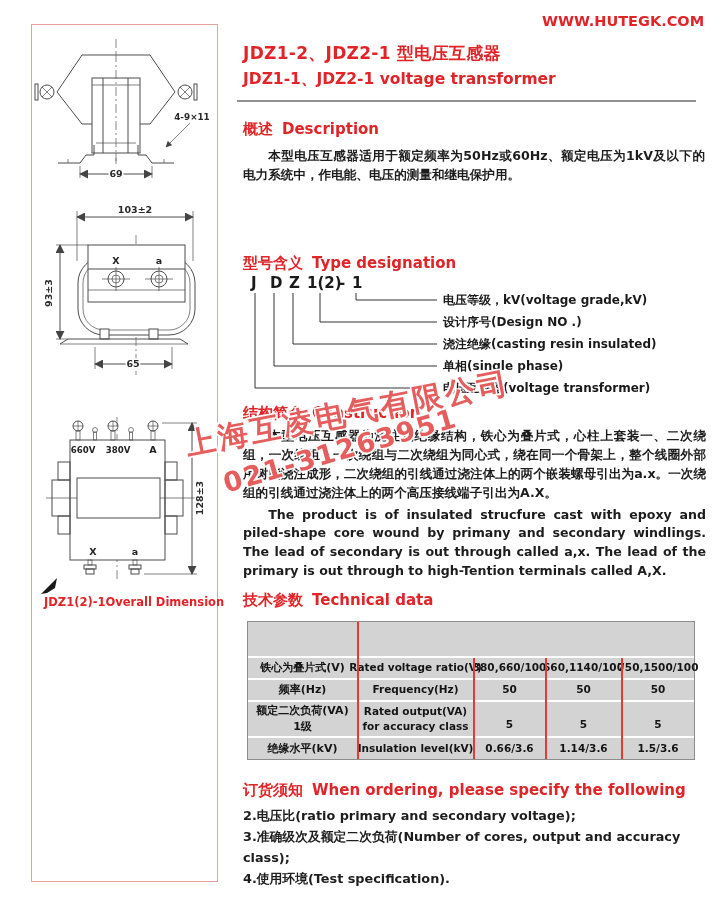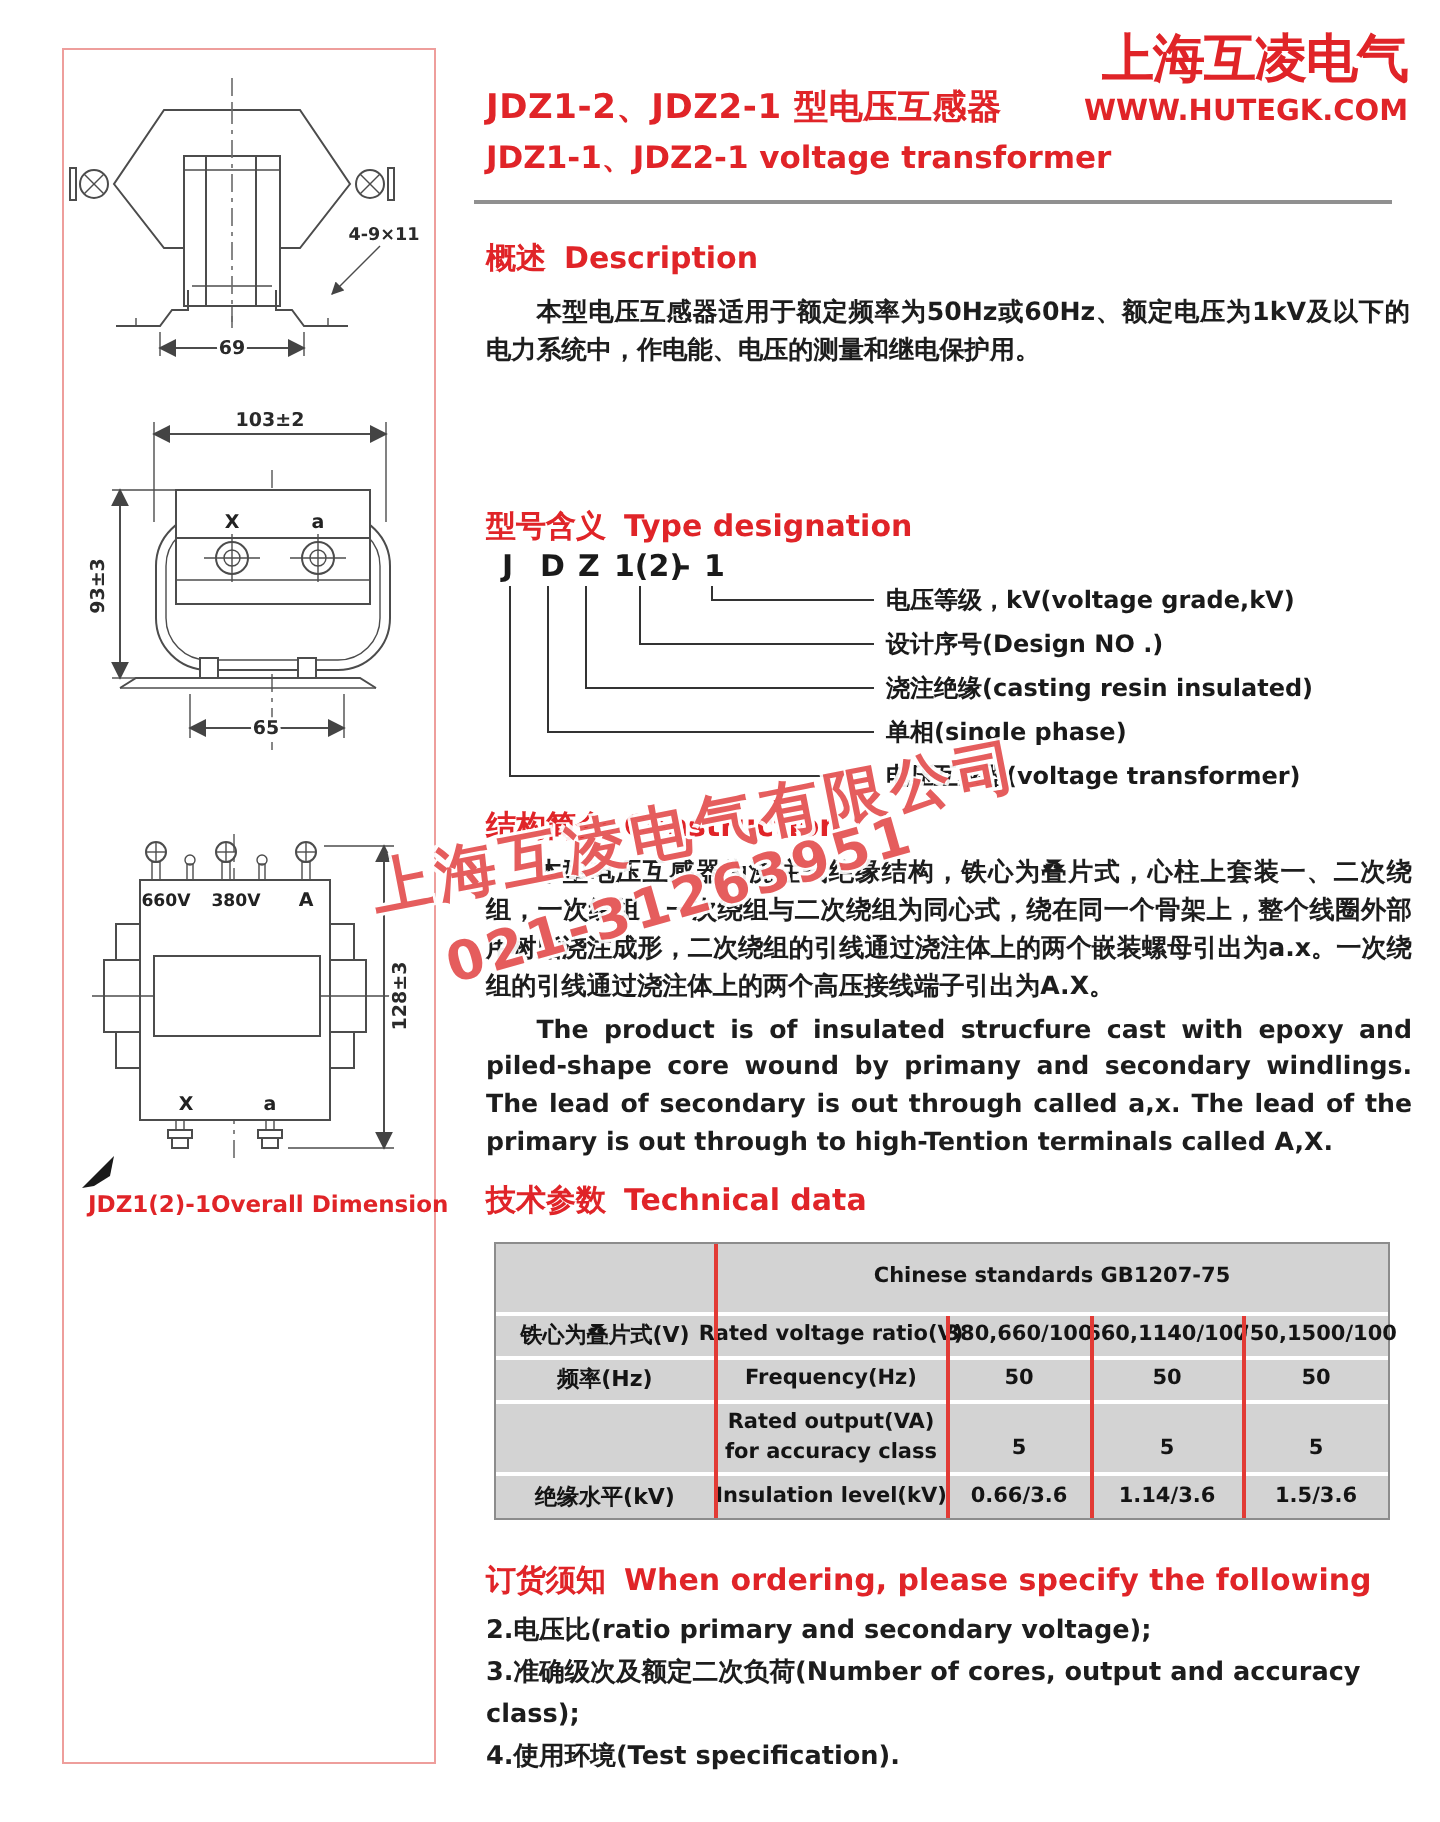--- a/index.html
+++ b/index.html
@@ -205,21 +205,20 @@
   </svg>
 
   <div class="caption">JDZ1(2)-1Overall Dimension</div>
 </div>
 
 <div class="abs title-block">
   <div class="title-cn">JDZ1-2、JDZ2-1 型电压互感器</div>
   <div class="title-en">JDZ1-1、JDZ2-1 voltage transformer</div>
 </div>
 <div class="abs logo">
-  <div class="logo-text">上海互凌电气</div>
   <div class="logo-site">WWW.HUTEGK.COM</div>
 </div>
 <div class="abs sep"></div>
 
 <div class="abs h" style="left:243px;top:120px">
   <span>概述</span>
   <span>Description</span>
 </div>
 <div class="abs para" style="left:243px;top:147px;width:462px">
   <p>本型电压互感器适用于额定频率为50Hz或60Hz、额定电压为1kV及以下的电力系统中，作电能、电压的测量和继电保护用。</p>
@@ -258,35 +257,38 @@
 </div>
 
 <div class="abs h" style="left:243px;top:591px">
   <span>技术参数</span>
   <span>Technical data</span>
 </div>
 
 <div class="ttable">
 
   <div class="tc" style="left:110px;top:0;width:336px;height:34px">
-    <span>Chinese standards GB1207-75</span>
   </div>
 
   <div class="tc cn" style="left:0;top:36px;width:109px;height:20px">铁心为叠片式(V)</div>
   <div class="tc" style="left:110px;top:36px;width:115px;height:20px">Rated voltage ratio(V)</div>
   <div class="tc" style="left:226px;top:36px;width:71px;height:20px">380,660/100</div>
   <div class="tc" style="left:298px;top:36px;width:75px;height:20px">660,1140/100</div>
   <div class="tc" style="left:374px;top:36px;width:72px;height:20px">750,1500/100</div>
 
   <div class="tc cn" style="left:0;top:58px;width:109px;height:20px">频率(Hz)</div>
   <div class="tc" style="left:110px;top:58px;width:115px;height:20px">Frequency(Hz)</div>
   <div class="tc" style="left:226px;top:58px;width:71px;height:20px">50</div>
   <div class="tc" style="left:298px;top:58px;width:75px;height:20px">50</div>
   <div class="tc" style="left:374px;top:58px;width:72px;height:20px">50</div>
 
+  <div class="tc cn" style="left:0;top:80px;width:109px;height:34px">
+    <span>额定二次负荷(VA)</span>
+    <span>1级</span>
+  </div>
   <div class="tc" style="left:110px;top:80px;width:115px;height:34px">
     <span>Rated output(VA)</span>
     <span>for accuracy class</span>
   </div>
   <div class="tc valbot" style="left:226px;top:80px;width:71px;height:34px">5</div>
   <div class="tc valbot" style="left:298px;top:80px;width:75px;height:34px">5</div>
   <div class="tc valbot" style="left:374px;top:80px;width:72px;height:34px">5</div>
 
   <div class="tc cn" style="left:0;top:116px;width:109px;height:21px">绝缘水平(kV)</div>
   <div class="tc" style="left:110px;top:116px;width:115px;height:21px">Insulation level(kV)</div>

